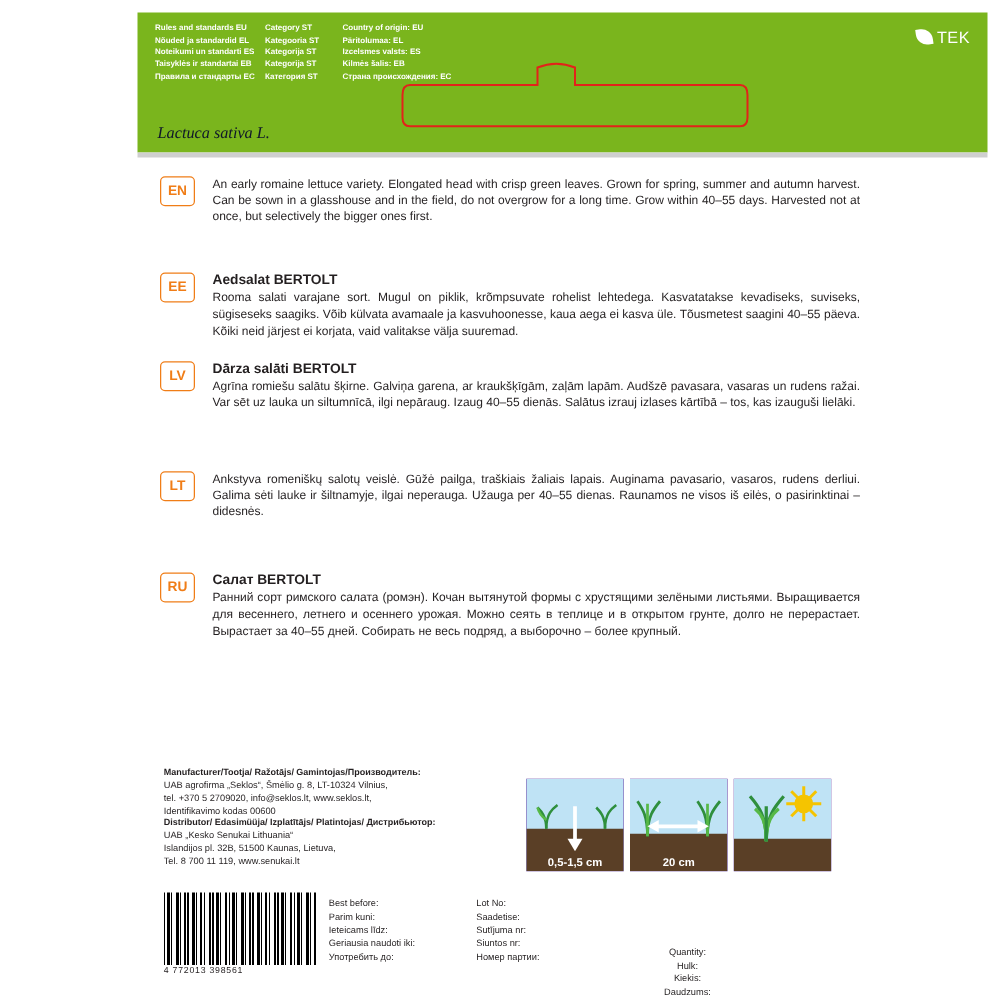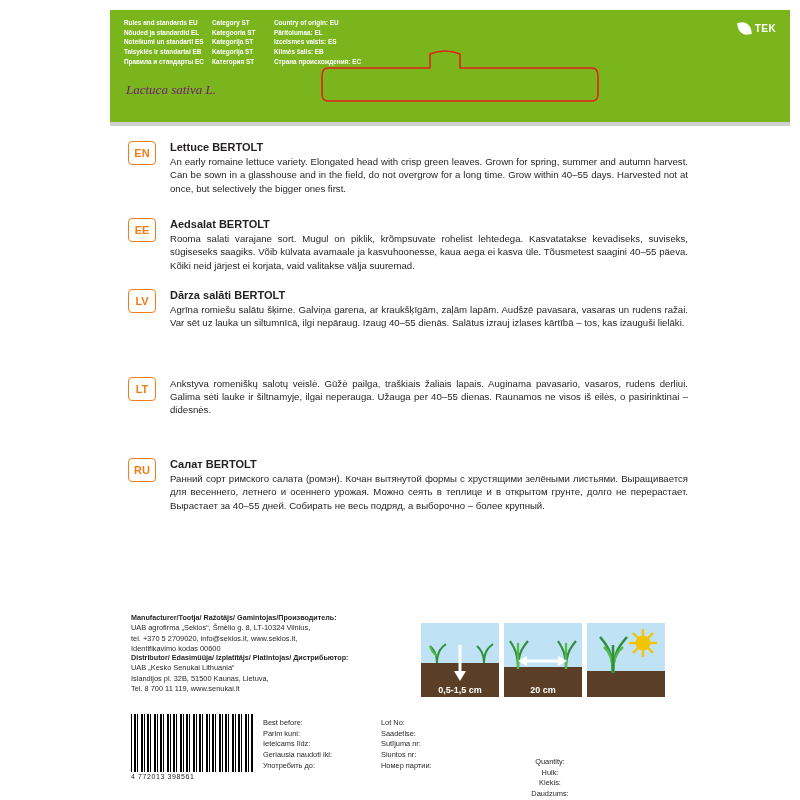--- a/index.html
+++ b/index.html
@@ -48,47 +48,47 @@
     padding: 1.6px 0;
     white-space: nowrap;
   }
   .rules-table td.c1 { width: 88px; }
   .rules-table td.c2 { width: 62px; }
   .rules-table td.c3 { width: 120px; }
 
   .species {
     position: absolute;
     left: 16px;
-    top: 72px;
+    top: 88px;
     font-family: "Liberation Serif", serif;
     font-style: italic;
     font-size: 13px;
-    color: #701a75;
+    color: #0f172a;
   }
 
   
   .tek-logo {
     position: absolute;
     right: 14px;
     top: 12px;
     display: flex;
     align-items: center;
     gap: 4px;
   }
   .tek-leaf {
     width: 13px;
     height: 13px;
     background: #ffffff;
     border-radius: 0 70% 0 70%;
     transform: rotate(-8deg);
   }
   .tek-text {
     color: #ffffff;
-    font-size: 10px;
-    font-weight: bold;
+    font-size: 13px;
+    font-weight: normal;
     letter-spacing: 0.4px;
   }
 
   
   .sketch {
     position: absolute;
     left: 210px;
     top: 38px;
     width: 280px;
     height: 55px;
@@ -247,21 +247,20 @@
     <path d="M8,20 L110,20 L110,6 Q125,0 140,6 L140,20 L272,20
              Q278,20 278,28 L278,46 Q278,53 272,53 L8,53
              Q2,53 2,46 L2,28 Q2,20 8,20 Z" fill="none" stroke="#e2231a" stroke-width="1.6"></path>
   </svg>
 </div>
 <div class="banner-shadow"></div>
 
 <div class="lang-block" style="top:141px;">
   <div class="lang-tag">EN</div>
   <div class="lang-body">
-    <p class="lang-title">Lettuce BERTOLT</p>
     <p class="lang-text">An early romaine lettuce variety. Elongated head with crisp green leaves. Grown for spring, summer and autumn harvest. Can be sown in a glasshouse and in the field, do not overgrow for a long time. Grow within 40–55 days. Harvested not at once, but selectively the bigger ones first.</p>
   </div>
 </div>
 
 <div class="lang-block" style="top:218px;">
   <div class="lang-tag">EE</div>
   <div class="lang-body">
     <p class="lang-title">Aedsalat BERTOLT</p>
     <p class="lang-text">Rooma salati varajane sort. Mugul on piklik, krõmpsuvate rohelist lehtedega. Kasvatatakse kevadiseks, suviseks, sügiseseks saagiks. Võib külvata avamaale ja kasvuhoonesse, kaua aega ei kasva üle. Tõusmetest saagini 40–55 päeva. Kõiki neid järjest ei korjata, vaid valitakse välja suuremad.</p>
   </div>

